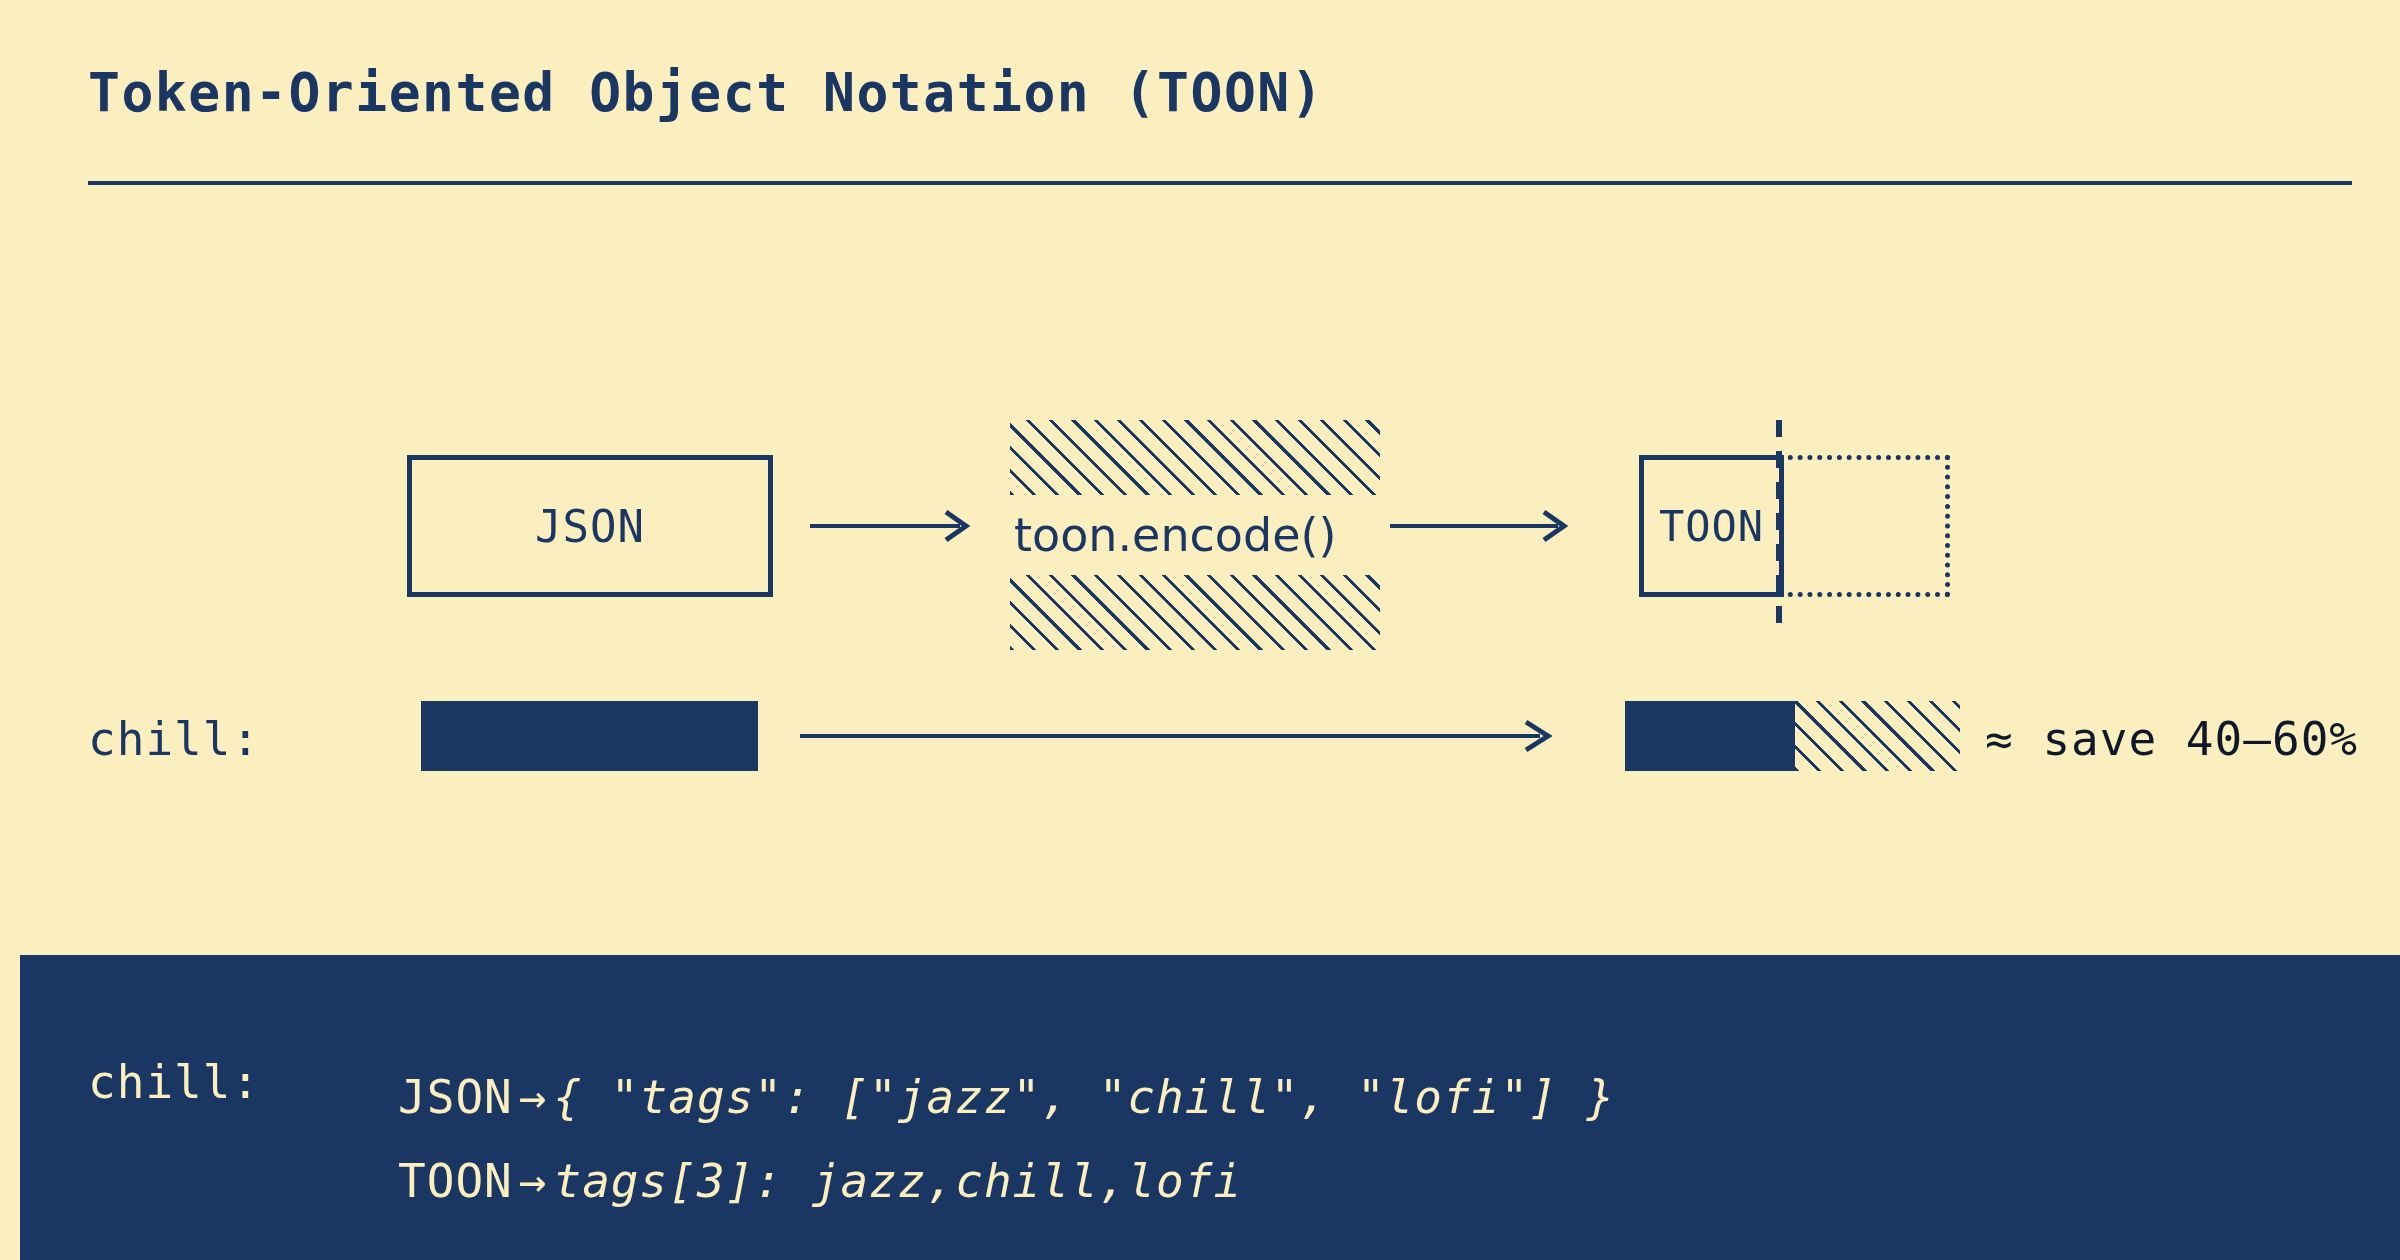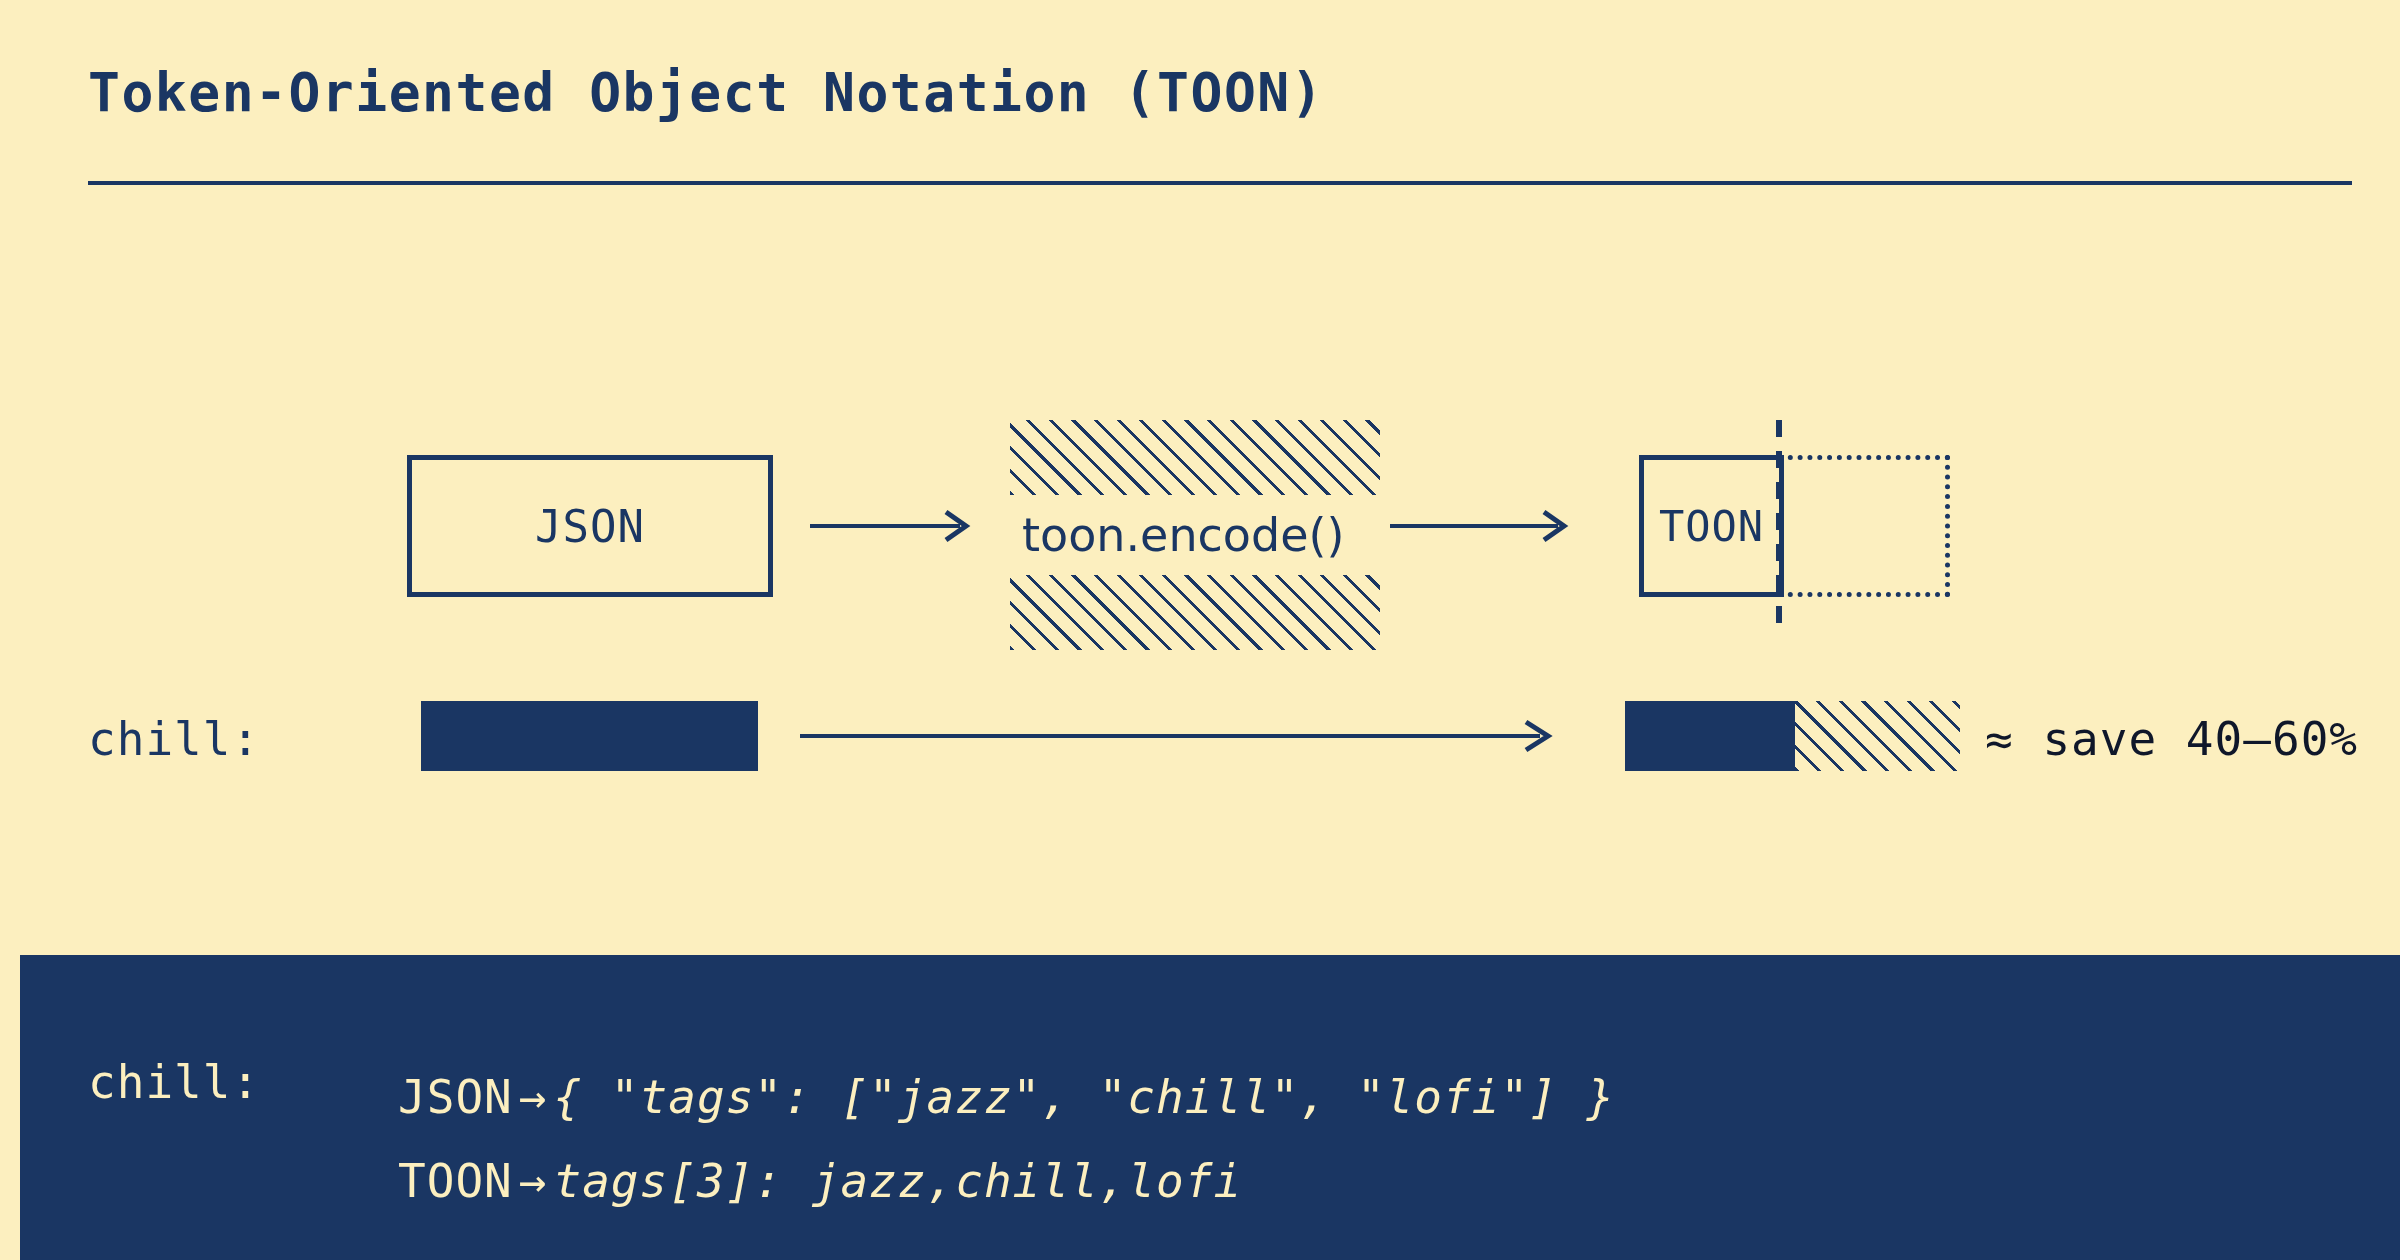--- a/index.html
+++ b/index.html
@@ -98,21 +98,21 @@
     background-image: repeating-linear-gradient(
         45deg,
         #1A3663 0px, #1A3663 3px,
         rgba(0,0,0,0) 3px, rgba(0,0,0,0) 16px);
   }
   .hatch-top    { top: 0px;   height: 75px; }
   .hatch-bottom { top: 155px; height: 75px; }
 
   .encode-label {
     position: absolute;
-    left: 12px;
+    left: 4px;
     top: 75px;
     width: 100%;
     height: 80px;
     display: flex;
     align-items: center;
     justify-content: flex-start;
     font-size: 46px;
     color: #1A3663;
     white-space: nowrap;
     font-family: "DejaVu Sans", sans-serif;

